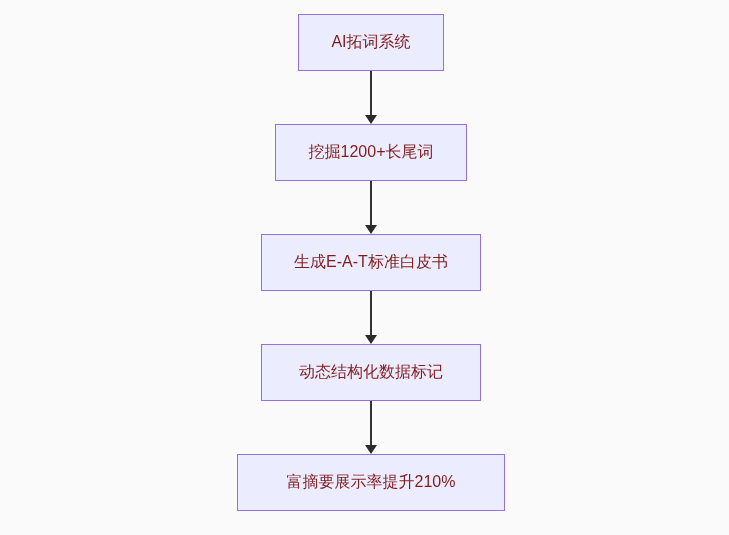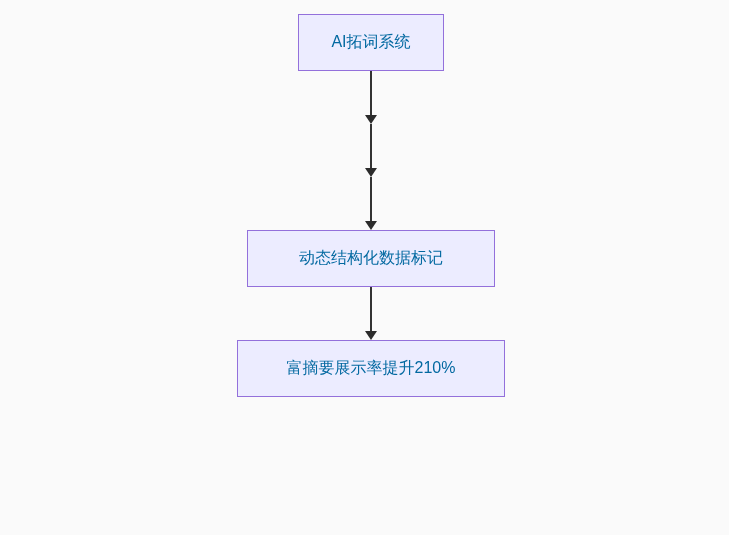--- a/index.html
+++ b/index.html
@@ -21,33 +21,33 @@
     transform: translateX(-50%);
     display: flex;
     flex-direction: column;
     align-items: center;
   }
   .node {
     box-sizing: border-box;
     height: 57px;
     background: #ECECFF;
     border: 1px solid #9370DB;
-    color: #0369a1;
+    color: #7f1d1d;
     font-size: 16px;
     display: flex;
     align-items: center;
     justify-content: center;
     white-space: nowrap;
     text-align: center;
   }
   
   .node.n1 { width: 146px; }
   .node.n2 { width: 192px; }
   .node.n3 { width: 220px; }
-  .node.n4 { width: 248px; }
+  .node.n4 { width: 220px; }
   .node.n5 { width: 268px; }
 
   .arrow {
     height: 53px;
     width: 14px;
     display: flex;
     flex-direction: column;
     align-items: center;
   }
   .arrow .shaft {
@@ -70,26 +70,32 @@
 
   <div class="node n1">
     <span>AI拓词系统</span>
   </div>
 
   <div class="arrow">
     <div class="shaft"></div>
     <div class="head"></div>
   </div>
 
+  <div class="node n2">
+    <span>挖掘1200+长尾词</span>
+  </div>
 
   <div class="arrow">
     <div class="shaft"></div>
     <div class="head"></div>
   </div>
 
+  <div class="node n3">
+    <span>生成E-A-T标准白皮书</span>
+  </div>
 
   <div class="arrow">
     <div class="shaft"></div>
     <div class="head"></div>
   </div>
 
   <div class="node n4">
     <span>动态结构化数据标记</span>
   </div>
 

